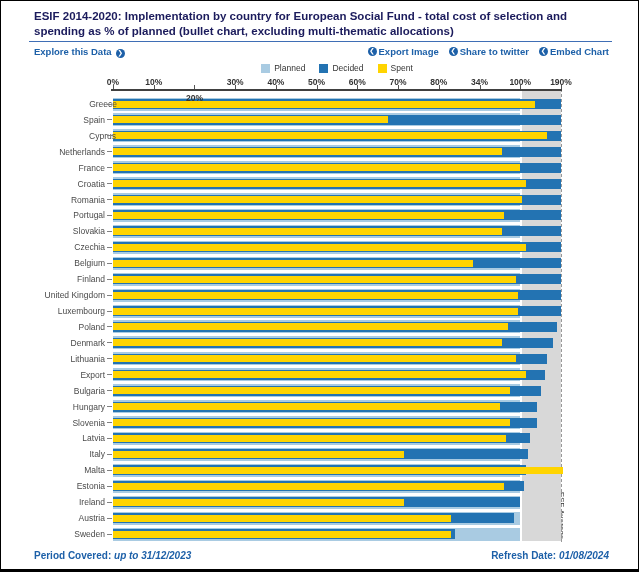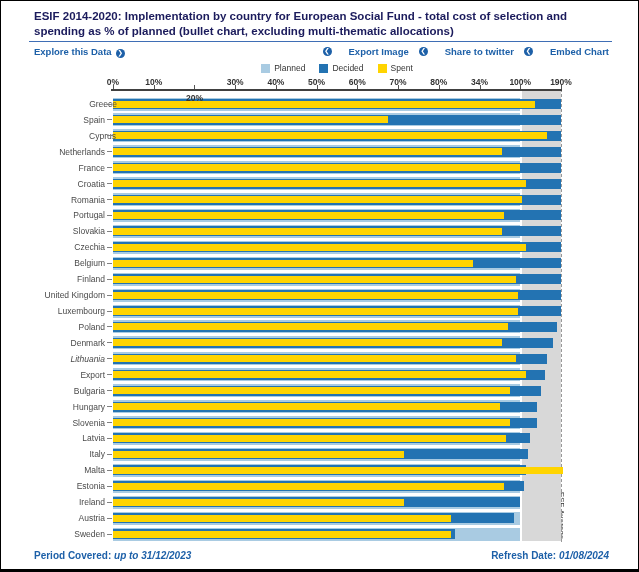--- a/index.html
+++ b/index.html
@@ -5,21 +5,21 @@
   html,body{margin:0;padding:0;background:#fff;}
   body{width:639px;height:572px;overflow:hidden;font-family:"Liberation Sans","DejaVu Sans",sans-serif;}
   .card{position:absolute;left:0;top:0;width:639px;height:572px;box-sizing:border-box;
         border:1px solid #000;border-bottom:3px solid #000;background:#fff;}
   .title{position:absolute;left:33px;top:8px;width:580px;font-size:11.5px;font-weight:bold;
          color:#1b1b5c;line-height:15px;}
   .rule{position:absolute;left:28px;top:40px;width:583px;height:0;border-top:1px solid #3f6eb5;}
   .toolbar{position:absolute;left:33px;top:45px;width:578px;height:12px;font-size:9.5px;font-weight:bold;color:#1d60a8;}
   .explore{position:absolute;left:0;top:0;cursor:pointer;}
   .tools{position:absolute;right:3px;top:0;display:flex;gap:10px;}
-  .tools a{cursor:pointer;display:inline-flex;align-items:center;gap:17px;}
+  .tools a{cursor:pointer;display:inline-flex;align-items:center;gap:2px;}
   .cicon{display:inline-flex;width:9px;height:9px;border-radius:50%;background:#1d60a8;color:#fff;
          align-items:center;justify-content:center;font-size:6.5px;font-weight:bold;line-height:1;}
   .explore .cicon{margin-left:4px;}
   .legend{position:absolute;left:0;top:62px;width:672px;display:flex;justify-content:center;gap:14px;
           font-size:8.5px;color:#333;}
   .legend-item{display:inline-flex;align-items:center;gap:4px;cursor:pointer;}
   .swatch{width:9px;height:9px;display:inline-block;}
   #plot{position:absolute;left:0;top:0;width:639px;height:572px;}
   .axis-line{position:absolute;background:#404040;}
   .x-tick{position:absolute;width:1px;height:4px;background:#555;}
@@ -178,21 +178,21 @@
       <div class="country-label" style="left: 4px; top: 320.964px; width: 100px; z-index: 6;">Poland</div>
       <div class="y-tick" style="left: 106px; top: 325.464px; z-index: 6;"></div>
       <div class="bar" style="left: 112px; top: 319.464px; width: 407.273px; height: 13px; background: rgb(169, 203, 226); z-index: 3;"></div>
       <div class="bar" style="left: 112px; top: 320.964px; width: 443.927px; height: 10px; background: rgb(35, 115, 178); z-index: 4;"></div>
       <div class="bar" style="left: 112px; top: 322.464px; width: 395.055px; height: 7px; background: rgb(255, 212, 0); z-index: 5;"></div>
       <div class="country-label" style="left: 4px; top: 336.89px; width: 100px; z-index: 6;">Denmark</div>
       <div class="y-tick" style="left: 106px; top: 341.39px; z-index: 6;"></div>
       <div class="bar" style="left: 112px; top: 335.39px; width: 407.273px; height: 13px; background: rgb(169, 203, 226); z-index: 3;"></div>
       <div class="bar" style="left: 112px; top: 336.89px; width: 439.855px; height: 10px; background: rgb(35, 115, 178); z-index: 4;"></div>
       <div class="bar" style="left: 112px; top: 338.39px; width: 388.945px; height: 7px; background: rgb(255, 212, 0); z-index: 5;"></div>
-      <div class="country-label" style="left: 4px; top: 352.816px; width: 100px; z-index: 6; font-style: italic;">Lithuania</div>
+      <div class="country-label" style="left: 4px; top: 352.816px; width: 100px; z-index: 6;">Lithuania</div>
       <div class="y-tick" style="left: 106px; top: 357.316px; z-index: 6;"></div>
       <div class="bar" style="left: 112px; top: 351.316px; width: 407.273px; height: 13px; background: rgb(169, 203, 226); z-index: 3;"></div>
       <div class="bar" style="left: 112px; top: 352.816px; width: 433.745px; height: 10px; background: rgb(35, 115, 178); z-index: 4;"></div>
       <div class="bar" style="left: 112px; top: 354.316px; width: 403.2px; height: 7px; background: rgb(255, 212, 0); z-index: 5;"></div>
       <div class="country-label" style="left: 4px; top: 368.742px; width: 100px; z-index: 6;">Export</div>
       <div class="y-tick" style="left: 106px; top: 373.242px; z-index: 6;"></div>
       <div class="bar" style="left: 112px; top: 367.242px; width: 407.273px; height: 13px; background: rgb(169, 203, 226); z-index: 3;"></div>
       <div class="bar" style="left: 112px; top: 368.742px; width: 431.709px; height: 10px; background: rgb(35, 115, 178); z-index: 4;"></div>
       <div class="bar" style="left: 112px; top: 370.242px; width: 413.382px; height: 7px; background: rgb(255, 212, 0); z-index: 5;"></div>
       <div class="country-label" style="left: 4px; top: 384.668px; width: 100px; z-index: 6;">Bulgaria</div>

